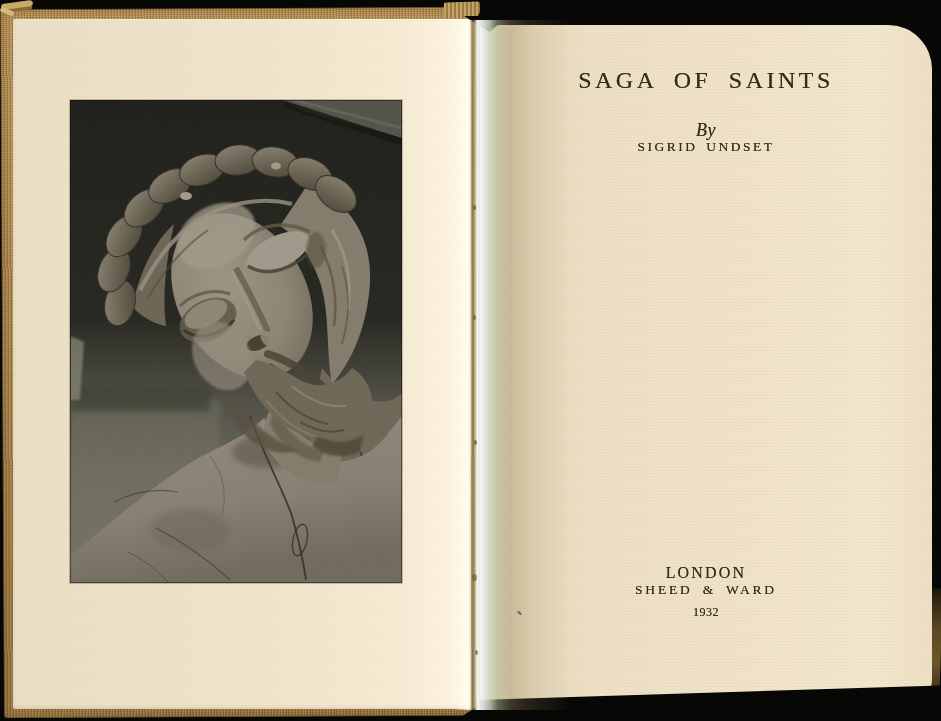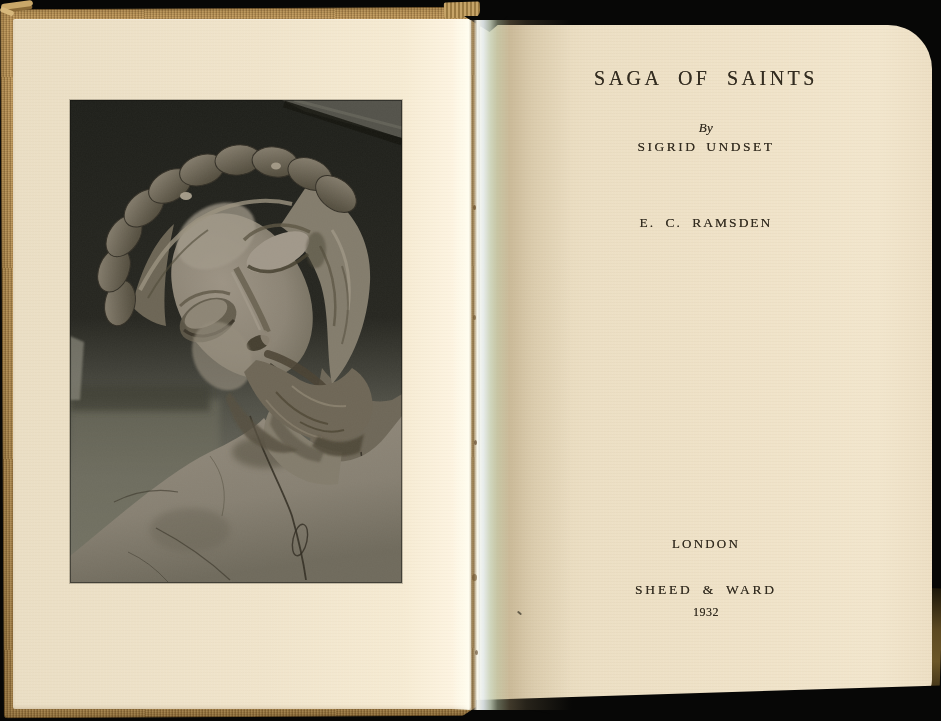--- a/index.html
+++ b/index.html
@@ -70,26 +70,26 @@
   .crease-specks{left:473px;top:205px;width:3px;height:5px;border-radius:50%;
     background:rgba(105,78,40,.75);
     box-shadow:0 110px 0 0 rgba(105,78,40,.6), 1px 235px 0 0 rgba(90,65,35,.65),
                0 370px 0 1px rgba(105,78,40,.55), 2px 445px 0 0 rgba(90,65,35,.6);}
   .fly-speck{left:517px;top:612px;width:5px;height:2px;background:#4a4335;border-radius:1px;
     transform:rotate(38deg);opacity:.8;}
 
   
   .tp{left:0;width:100%;text-align:center;color:#332c20;white-space:nowrap;
       text-shadow:0 0 .5px rgba(51,44,32,.7);}
-  .tp-title{top:42px;font-size:20px;letter-spacing:3.5px;word-spacing:8px;}
-  .tp-by{top:95px;font-size:13px;font-style:italic;letter-spacing:.5px;}
+  .tp-title{top:42px;font-size:24px;letter-spacing:3.5px;word-spacing:8px;}
+  .tp-by{top:95px;font-size:18px;font-style:italic;letter-spacing:.5px;}
   .tp-author{top:114px;font-size:13.5px;letter-spacing:2.5px;word-spacing:3px;text-align:center;}
   .tp-translated{top:176px;font-size:9.5px;letter-spacing:1.5px;word-spacing:3px;}
   .tp-translator{top:190px;font-size:13.5px;letter-spacing:2px;word-spacing:5px;}
-  .tp-city{top:511px;font-size:13px;letter-spacing:2.2px;}
+  .tp-city{top:539px;font-size:16px;letter-spacing:2.2px;}
   .tp-publisher{top:557px;font-size:13.5px;letter-spacing:2.8px;word-spacing:4px;}
   .tp-year{top:580px;font-size:12px;letter-spacing:.5px;}
 </style>
 </head>
 <body>
 
 <div class="stage">
 
   <div class="cover-left"></div>
   <div class="fray-tl-a"></div>
@@ -213,21 +213,20 @@
         <rect width="332" height="483" filter="url(#grainF)" opacity="0.10"></rect>
         <rect x="0.5" y="0.5" width="331" height="482" fill="none" stroke="#11110d" stroke-width="1" opacity="0.5"></rect>
       </svg>
     </div>
   </div>
 
   <div class="right-page">
     <div class="tp tp-title">SAGA OF SAINTS</div>
     <div class="tp tp-by">By</div>
     <div class="tp tp-author">SIGRID UNDSET</div>
-    <div class="tp tp-translator">E. C. RAMSDEN</div>
     <div class="tp tp-city">LONDON</div>
     <div class="tp tp-publisher">SHEED &amp; WARD</div>
     <div class="tp tp-year">1932</div>
   </div>
 
   <div class="bottom-mask"></div>
   <div class="gutter-top-mask"></div>
   <div class="gutter-bottom-mask"></div>
 
   <div class="gutter"></div>

